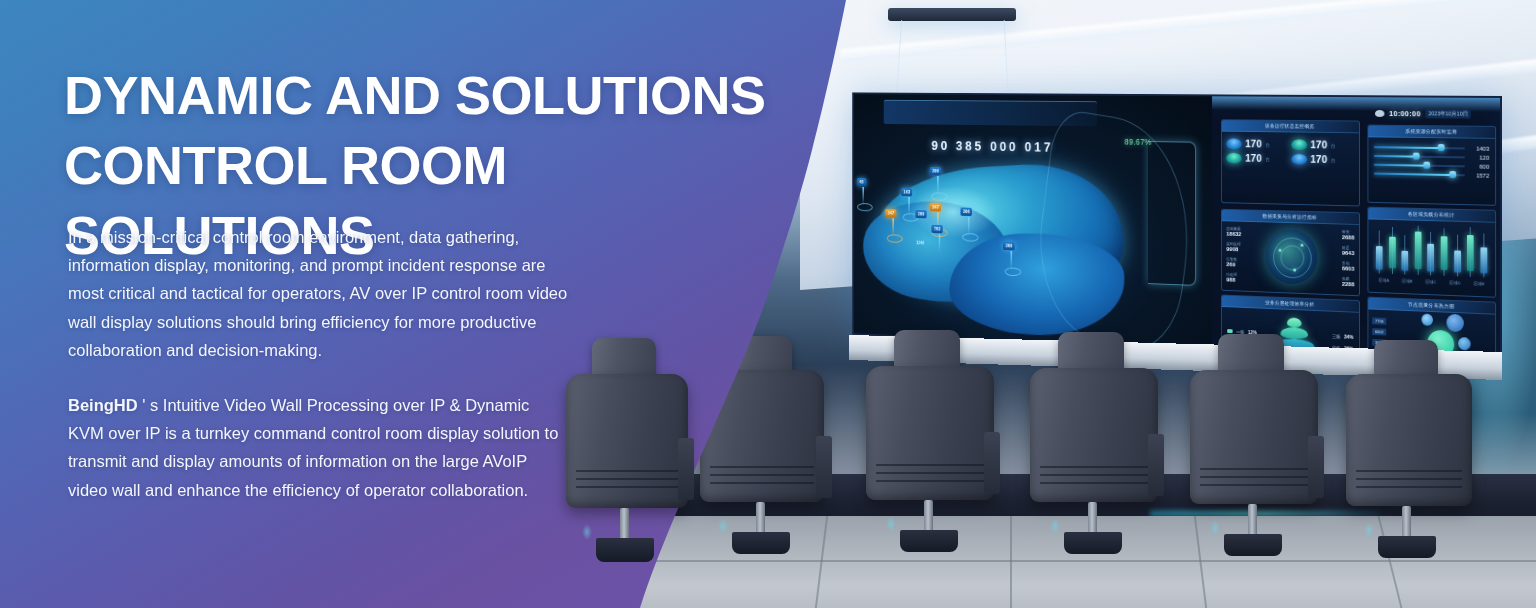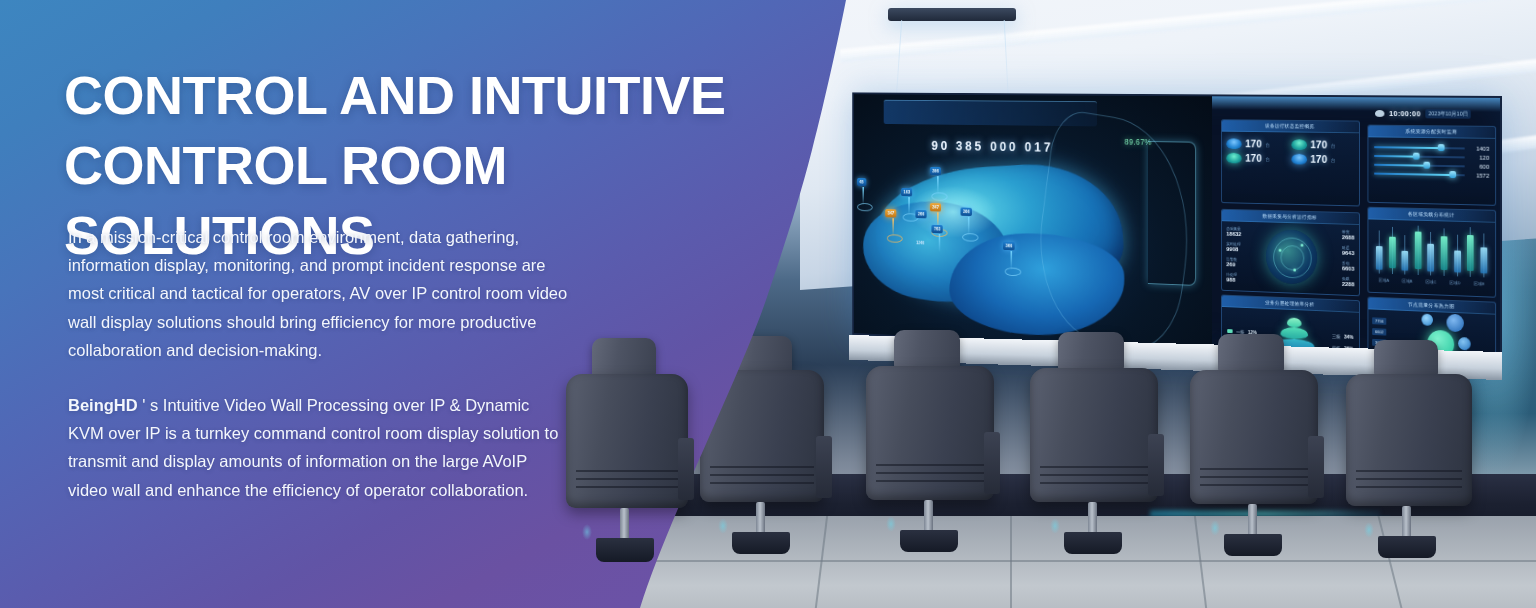--- a/index.html
+++ b/index.html
@@ -579,21 +579,21 @@
         <div class="chair-lines" style="top:104px;"></div>
         <div class="chair-lines" style="top:112px;"></div>
     </div>
     <div class="chair-arm" style="left:112px;top:100px;width:16px;height:62px;"></div>
     <div class="chair-post" style="left:54px;top:170px;width:9px;height:36px;"></div>
     <div class="chair-foot" style="left:30px;top:200px;width:58px;height:24px;"></div>
     <div class="chair-glow" style="left:16px;top:186px;"></div>
   </div>
 
   <div class="title">
-    <div>CONTROL AND INTUITIVE</div>
+    <div>DYNAMIC AND SOLUTIONS</div>
     <div>CONTROL ROOM SOLUTIONS</div>
   </div>
 
   <p class="para p2"><span class="brand">BeingHD</span><span> ' s  Intuitive Video Wall Processing over IP &amp; Dynamic KVM over IP is a turnkey command control room display solution to transmit and display amounts of information on the large AVoIP video wall and enhance the efficiency of operator collaboration.</span></p>
 
   <p class="para p1">In a mission-critical control room environment, data gathering, information display, monitoring, and prompt incident response are most critical and tactical for operators, AV over IP control room video wall display solutions should bring efficiency for more productive collaboration and decision-making.</p>
 
 </div>
 
 </body></html>

